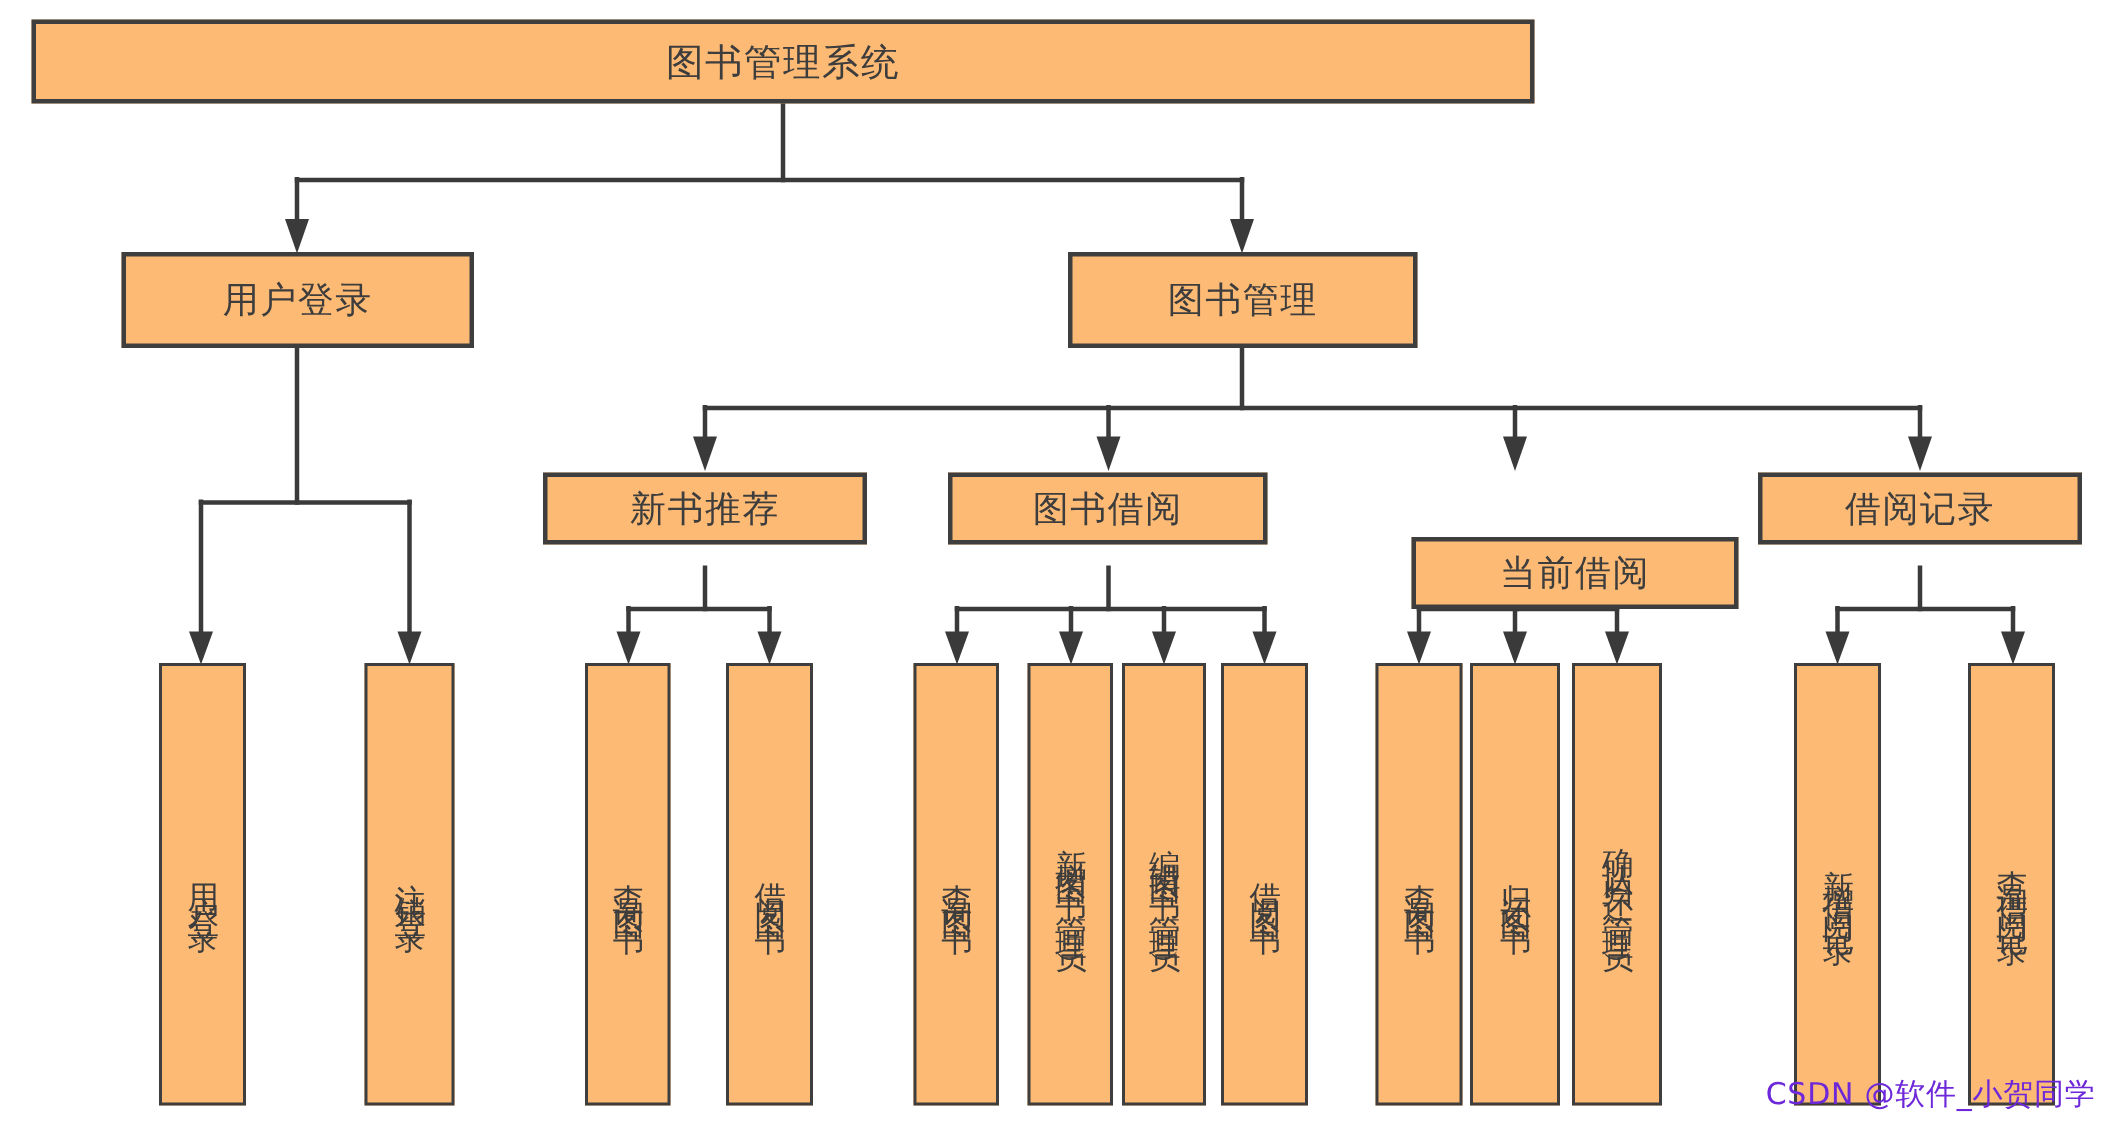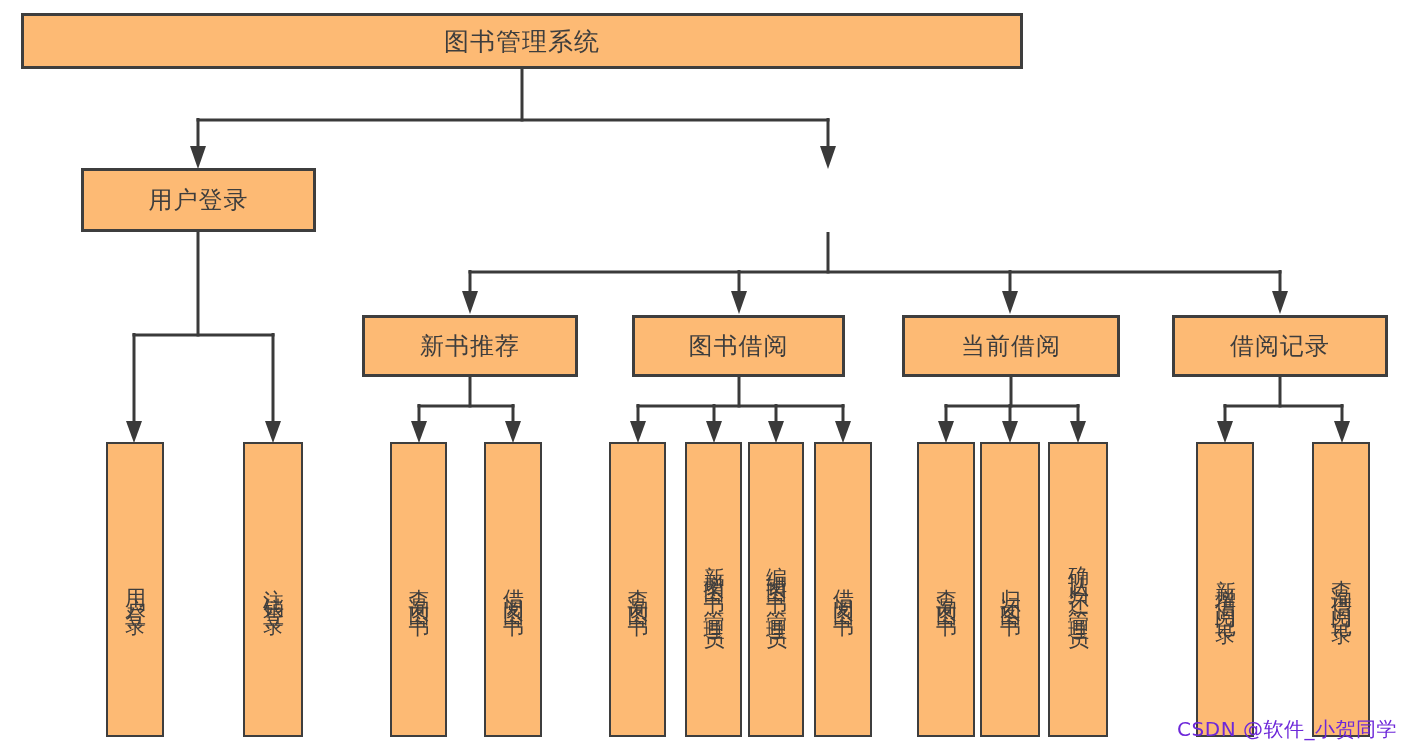--- a/index.html
+++ b/index.html
@@ -32,24 +32,24 @@
     align-items: center;
     justify-content: center;
     font-size: 24px;
     letter-spacing: 1px;
     white-space: nowrap;
     z-index: 2;
   }
   .node.root   { left: 21px;  top: 13px;  width: 1002px; height: 56px; font-size: 25px; }
   .node.lvl2-0 { left: 81px;  top: 168px; width: 235px;  height: 64px; }
   .node.lvl2-1 { left: 712px; top: 168px; width: 233px;  height: 64px; }
-  .node.lvl3   { top: 315px; height: 62px; }
+  .node.lvl3   { top: 315px; height: 48px; }
   .node.lvl3-0 { left: 362px;  width: 216px; }
   .node.lvl3-1 { left: 632px;  width: 213px; }
-  .node.lvl3-2 { left: 902px;  width: 218px; }
+  .node.lvl3-2 { left: 941px;  width: 218px; margin-top: 43px; }
   .node.lvl3-3 { left: 1172px; width: 216px; }
   .node.leaf {
     top: 442px;
     height: 295px;
     border-width: 2.5px;
     font-size: 21px;
     letter-spacing: 0;
   }
   .leaf .vtext {
     writing-mode: vertical-rl;
@@ -130,20 +130,21 @@
     <line x1="1223.5" y1="406" x2="1343.5" y2="406" fill="none"></line>
     <line x1="1225" y1="404" x2="1225" y2="423" fill="none"></line>
     <polygon points="1217,421 1233,421 1225,443" stroke="none"></polygon>
     <line x1="1342" y1="404" x2="1342" y2="423" fill="none"></line>
     <polygon points="1334,421 1350,421 1342,443" stroke="none"></polygon>
   </svg>
 
   <div class="node root">图书管理系统</div>
 
   <div class="node lvl2-0">用户登录</div>
+  <div class="node lvl2-1">图书管理</div>
 
   <div class="node lvl3 lvl3-0">新书推荐</div>
   <div class="node lvl3 lvl3-1">图书借阅</div>
   <div class="node lvl3 lvl3-2">当前借阅</div>
   <div class="node lvl3 lvl3-3">借阅记录</div>
 
   <div class="node leaf" style="left:106px;width:58px;">
     <span class="vtext">用户登录</span>
   </div>
   <div class="node leaf" style="left:243px;width:60px;">

